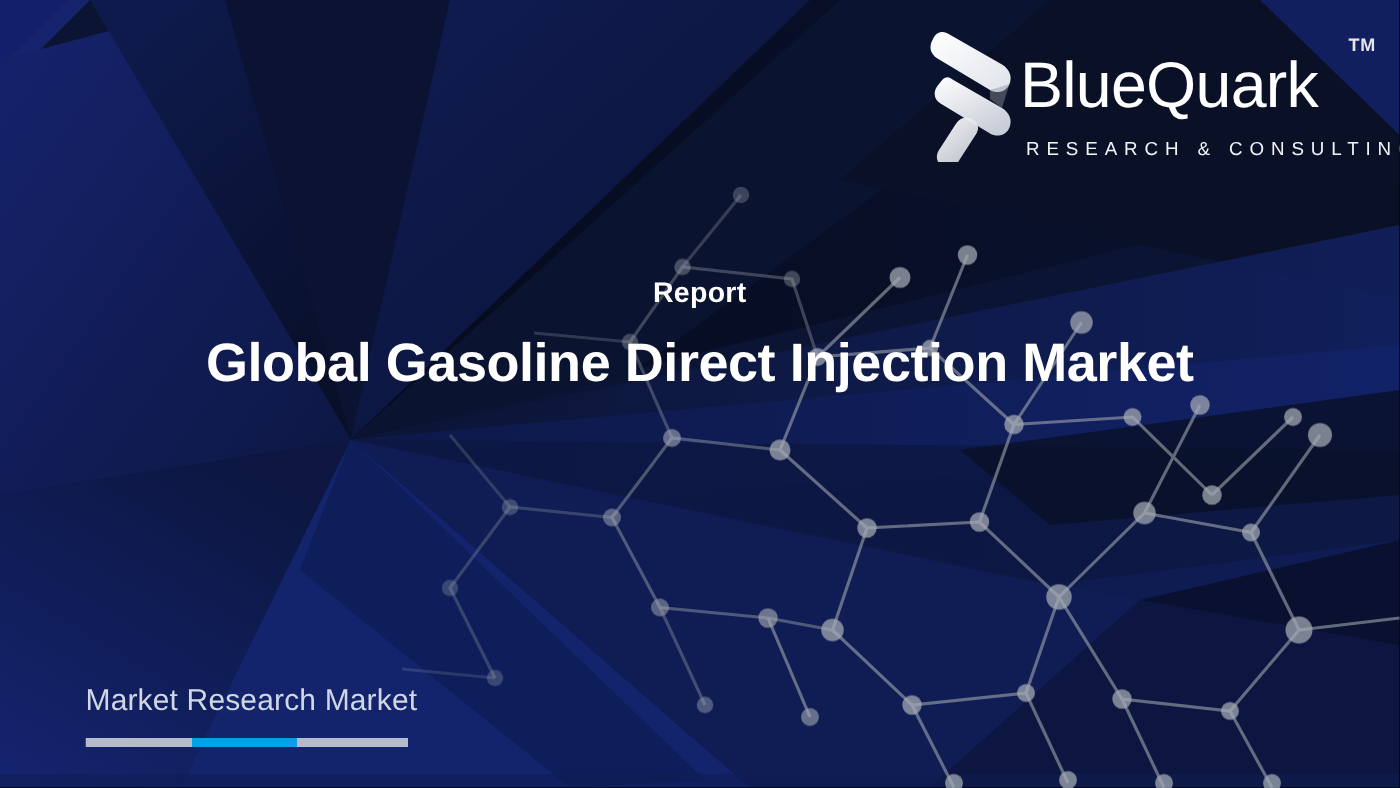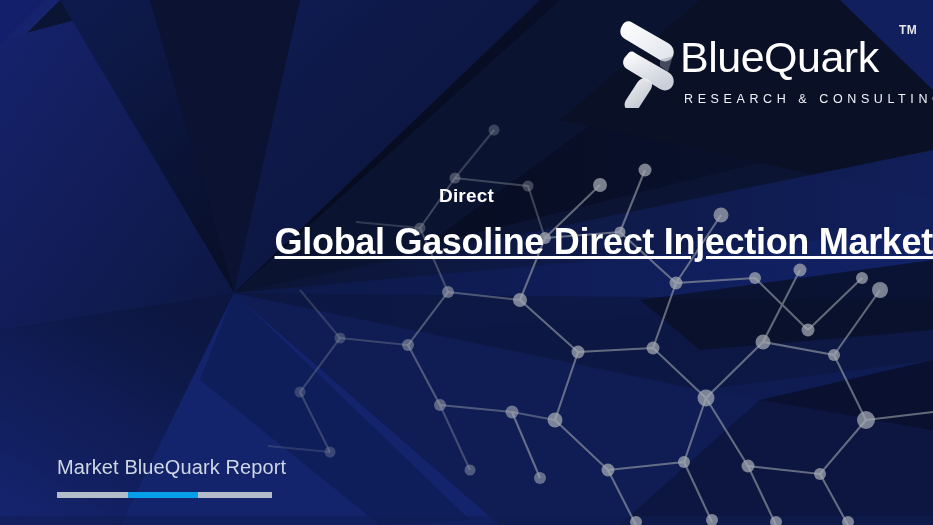--- a/index.html
+++ b/index.html
@@ -86,28 +86,27 @@
     font-weight: bold;
     color: #ffffff;
     letter-spacing: 0.2px;
     line-height: 1;
   }
   #report-title {
     position: absolute;
     left: 0;
     top: 220px;
     width: 933px;
-    text-align: right;
+    text-align: center;
     font-size: 36px;
     font-weight: bold;
     color: #ffffff;
     letter-spacing: -0.3px;
     line-height: 1.2;
     white-space: nowrap;
-    text-decoration: underline;
   }
 
   
   #footer-label {
     position: absolute;
     left: 57px;
     top: 457px;
     font-size: 20px;
     font-weight: 400;
     color: #cfd6e4;
@@ -302,23 +301,23 @@
       <path d="M33,62 C29,59 24,60 21,65 L10,82 C7,87 9,92 14,93 C18,94 22,92 24,88 L35,71 C37,67 36,64 33,62 Z" fill="url(#lm2)" opacity="0.95"></path>
 
       <path d="M44,42 L57,38 L52,54 L44,48 Z" fill="#8c93a0" opacity="0.45"></path>
     </svg>
 
     <div id="wordmark">BlueQuark</div>
     <div id="logo-sub">RESEARCH &amp; CONSULTING</div>
     <div id="tm-mark">TM</div>
   </div>
 
-  <div id="report-kicker">Direct</div>
+  <div id="report-kicker">Report</div>
   <div id="report-title">Global Gasoline Direct Injection Market</div>
 
-  <div id="footer-label">Market BlueQuark Report</div>
+  <div id="footer-label">Market Research Market</div>
   <div id="footer-rule">
     <div class="seg seg-a" style="background: rgb(180, 188, 202);"></div>
     <div class="seg seg-b" style="background: rgb(5, 160, 232);"></div>
     <div class="seg seg-c" style="background: rgb(180, 188, 202);"></div>
   </div>
 
 </div>
 
 </body></html>

